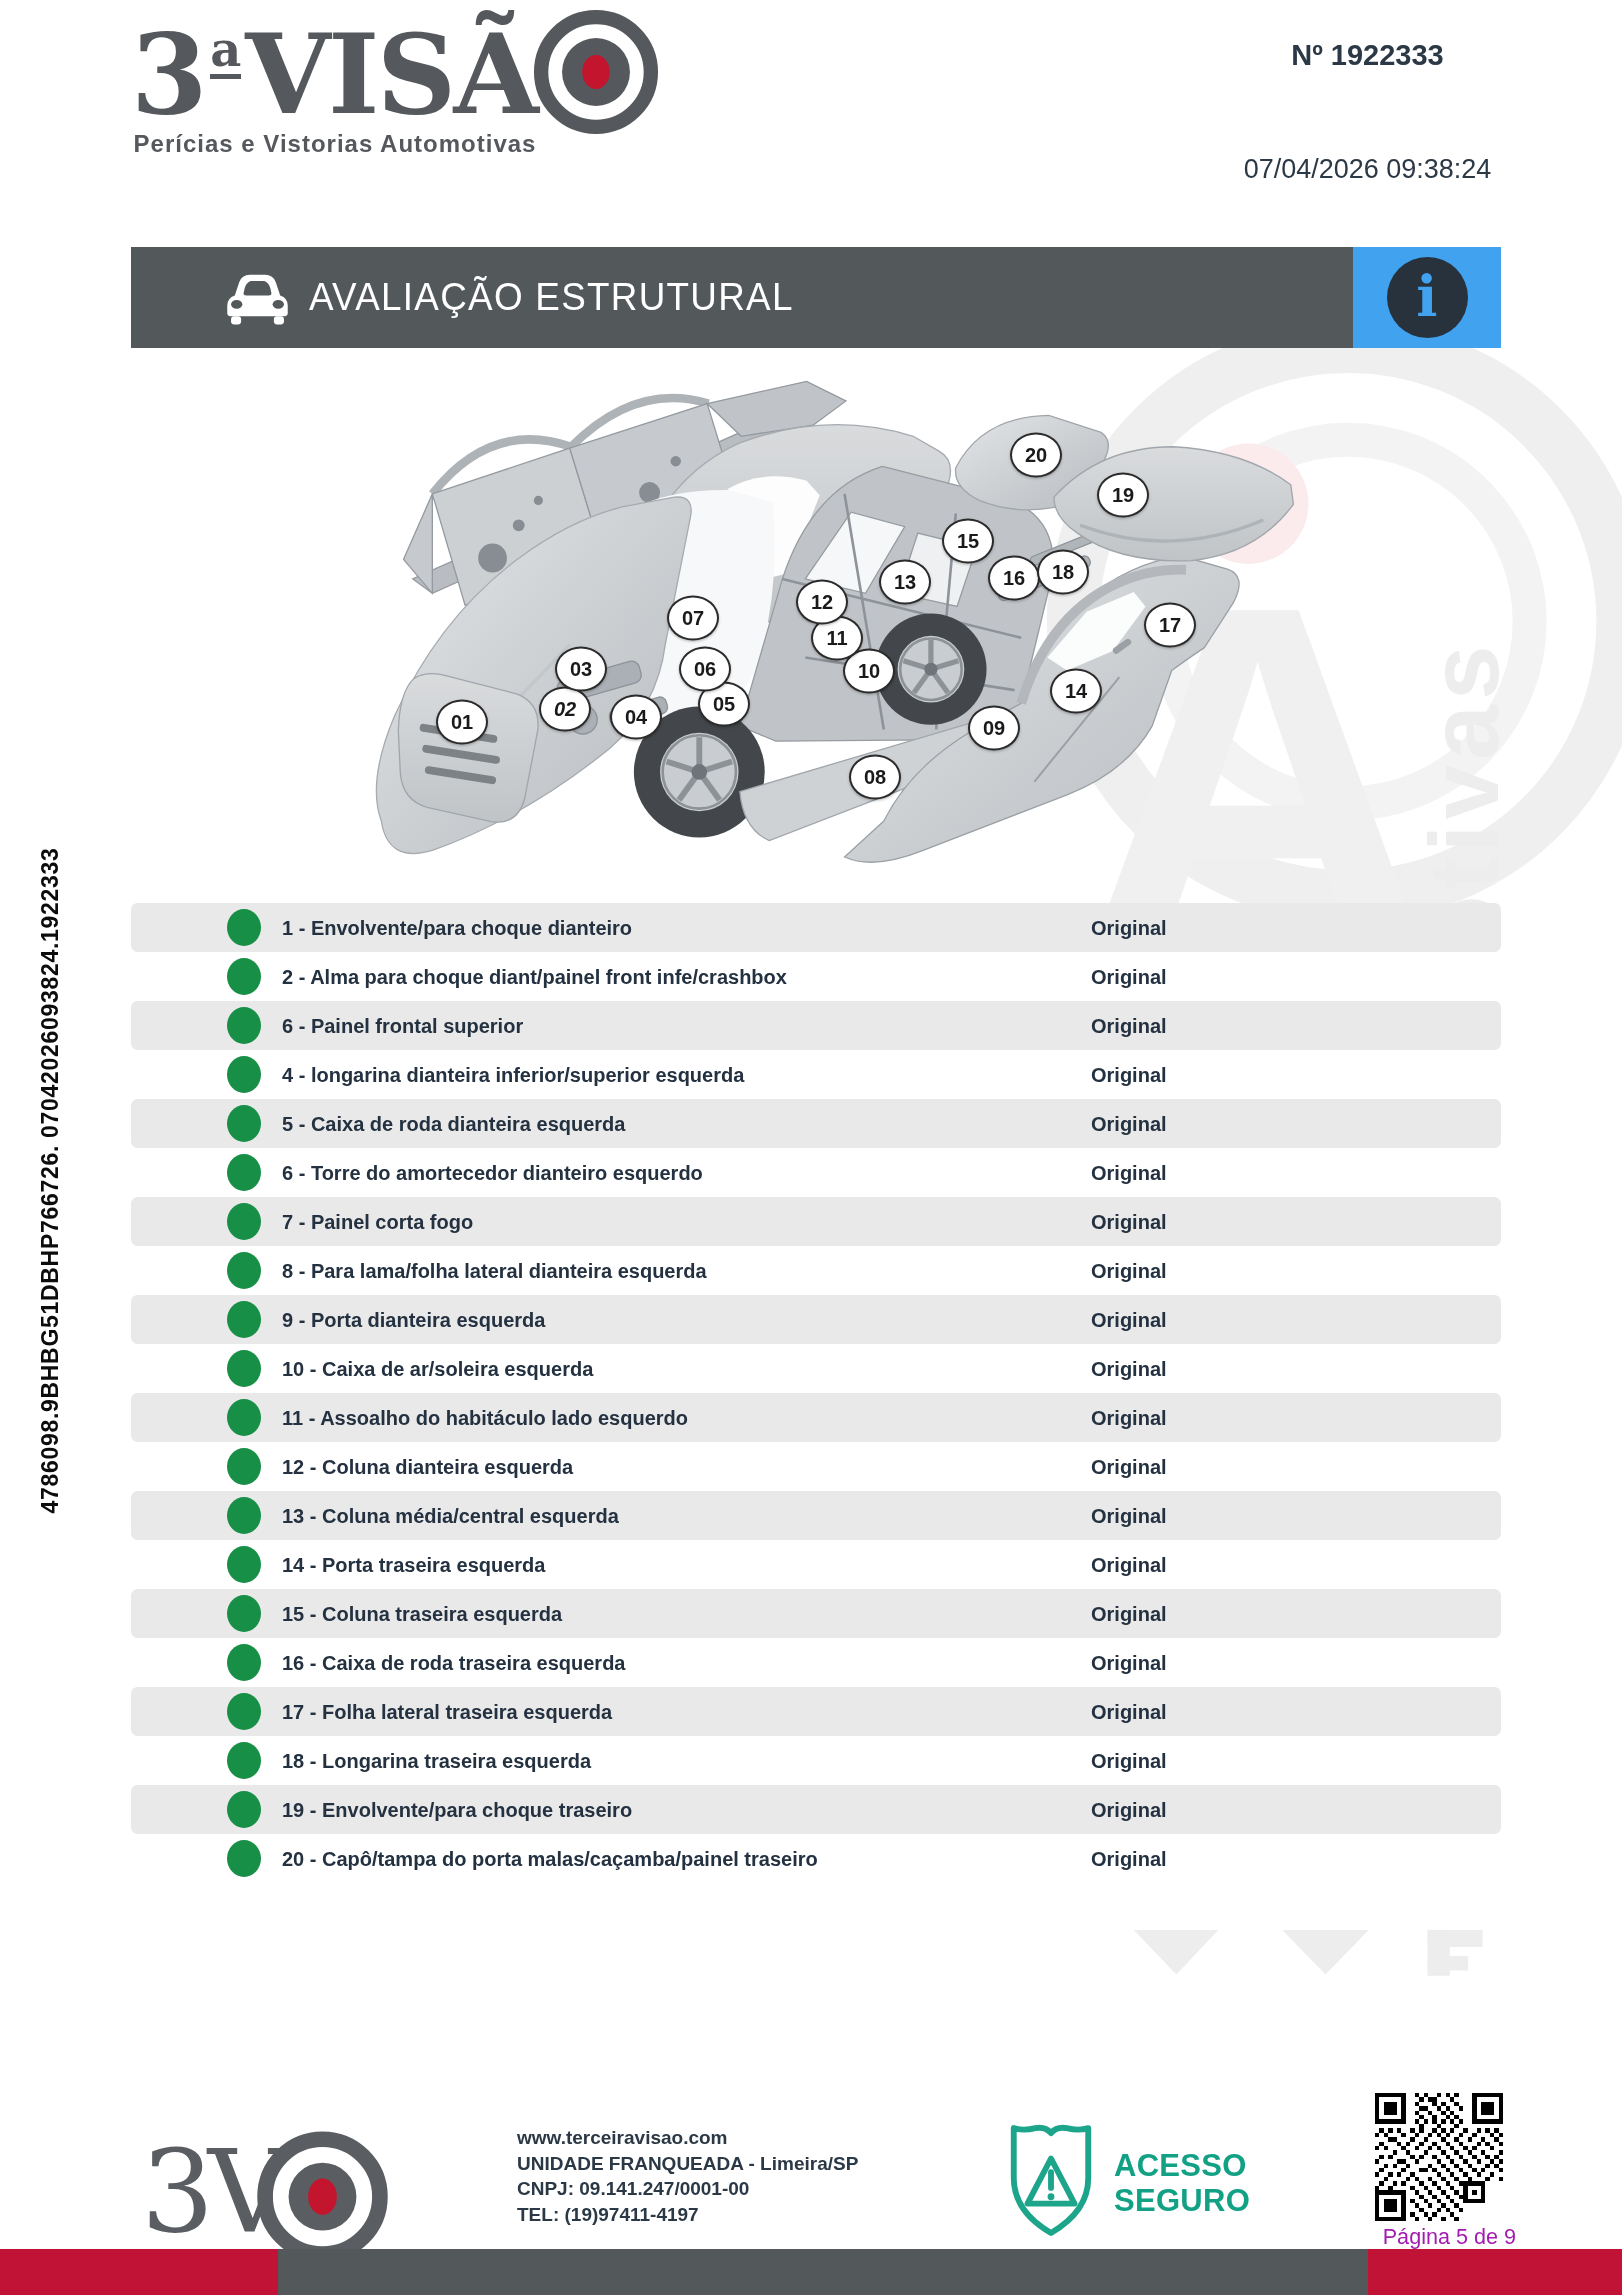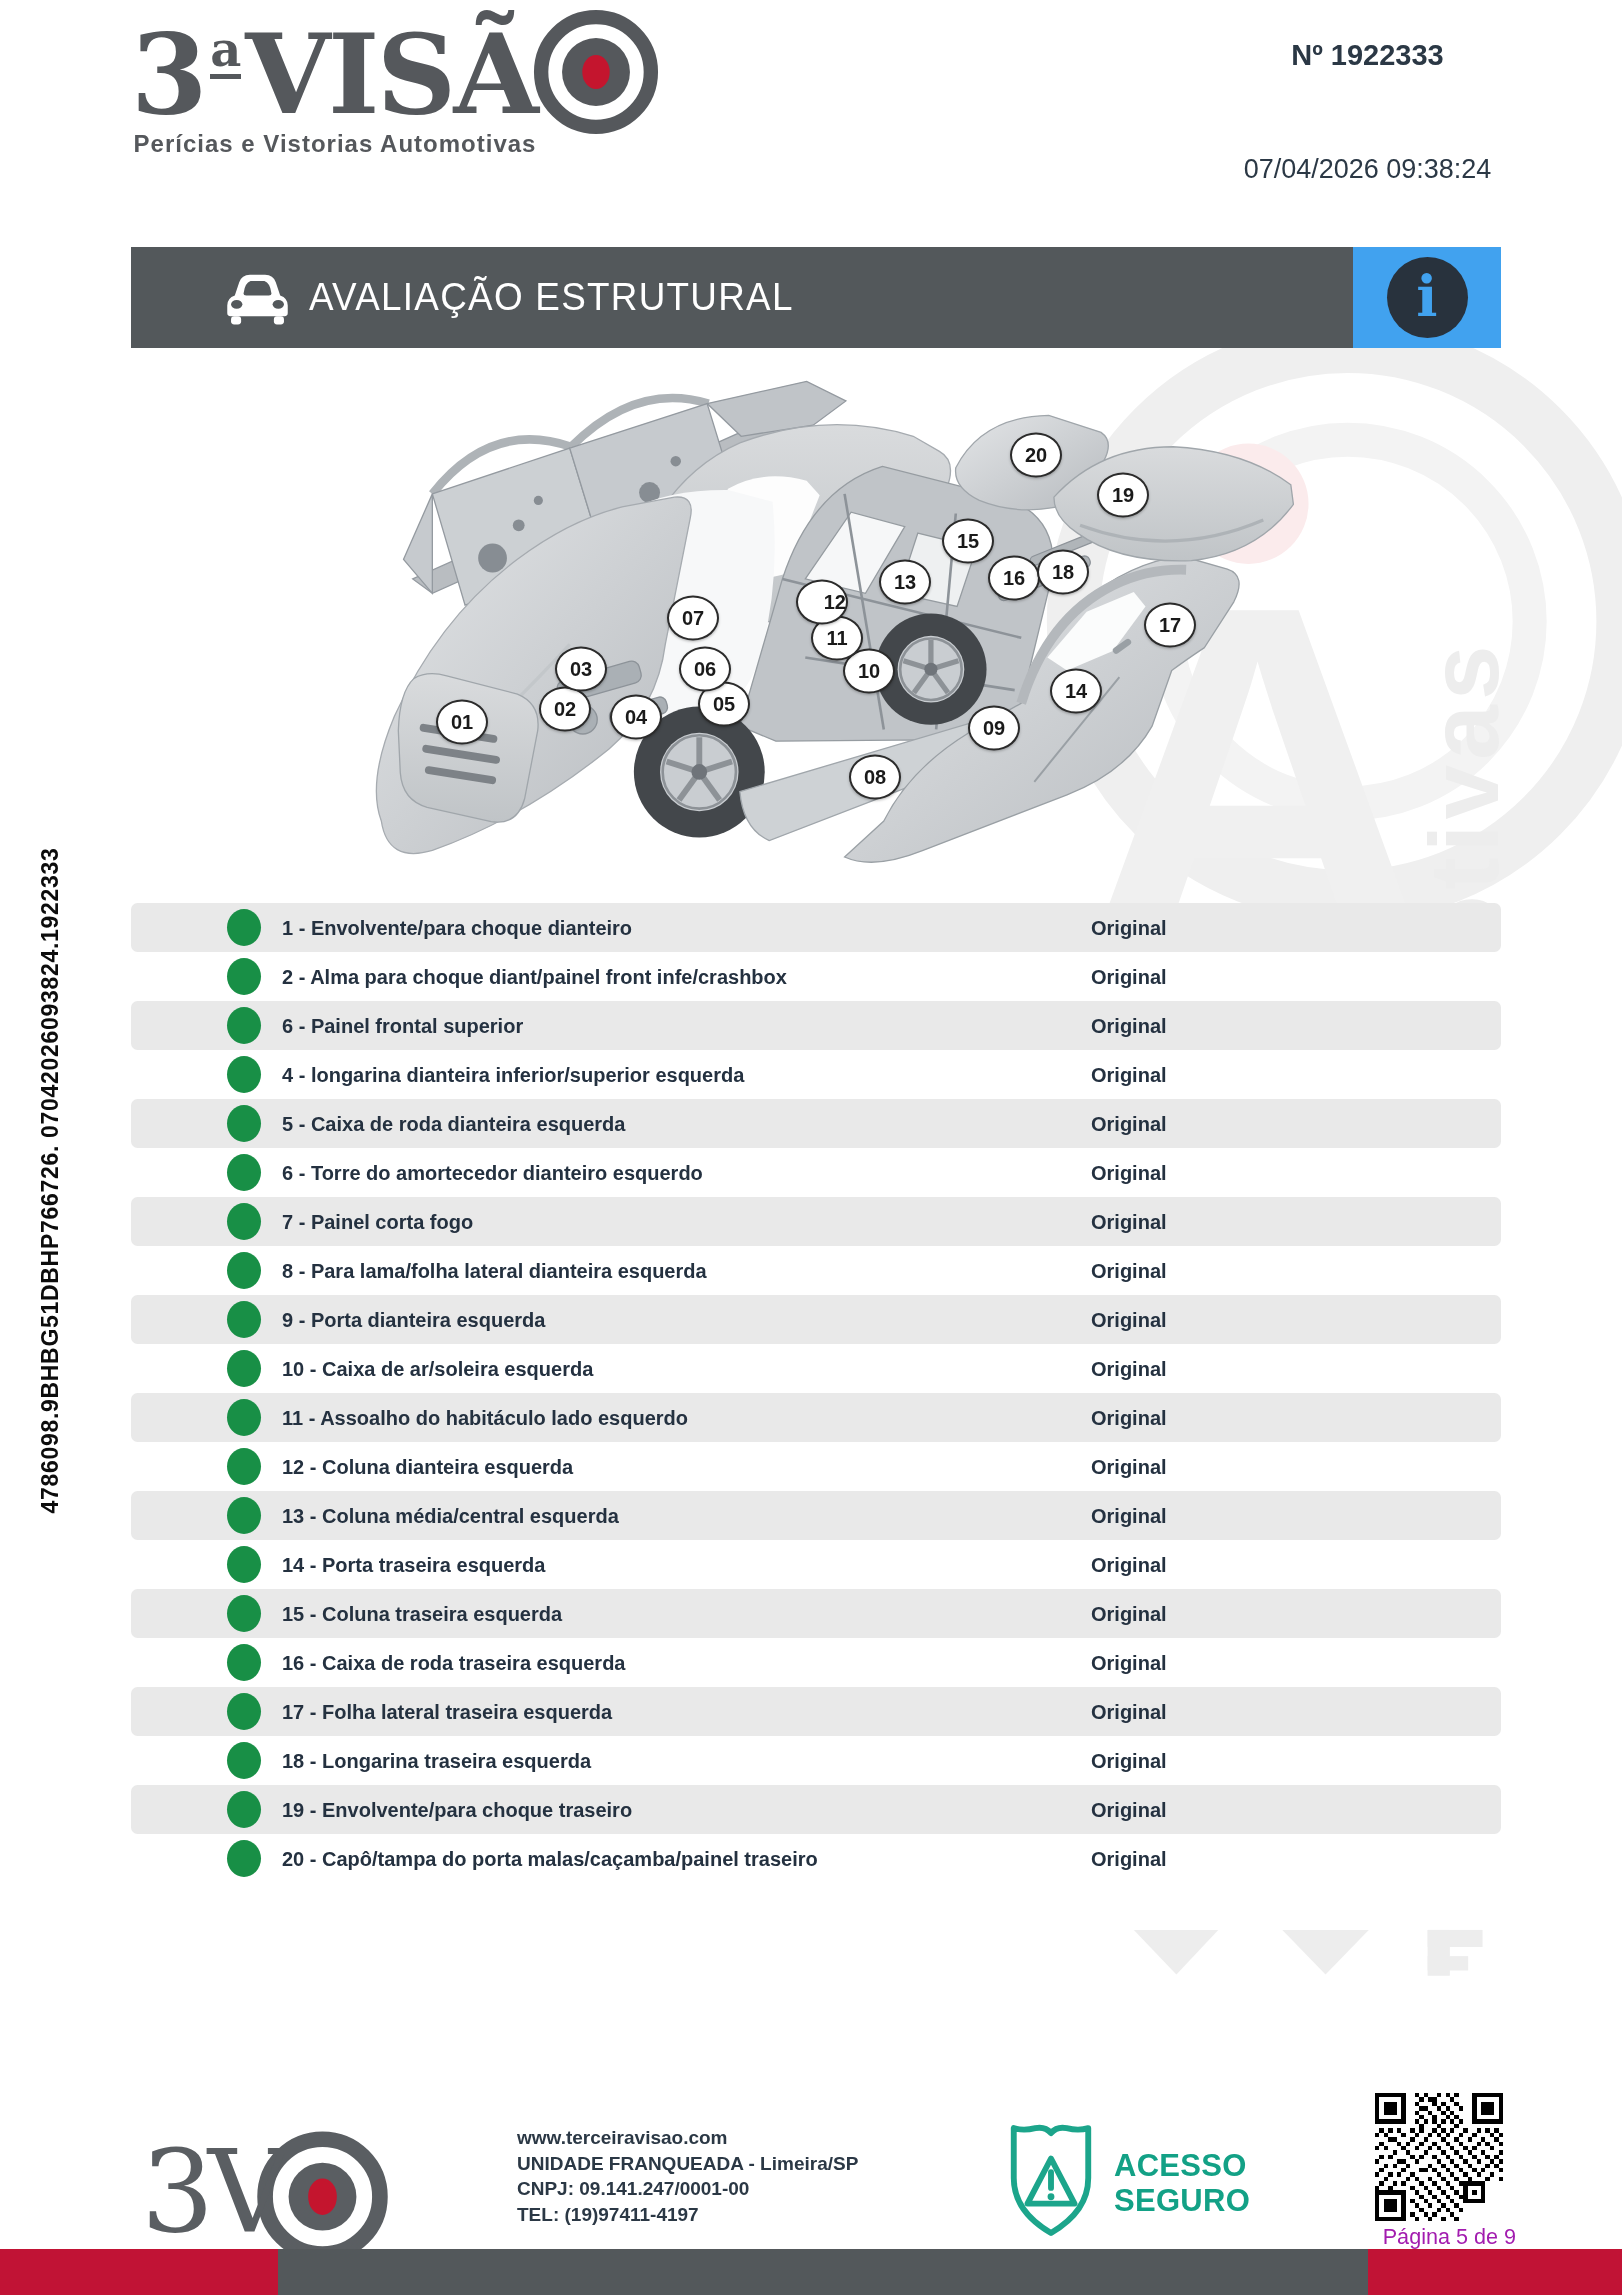--- a/index.html
+++ b/index.html
@@ -236,21 +236,21 @@
         <path d="M1420 248 Q1560 300 1700 240" fill="none" stroke="#aeb3b7" stroke-width="5"></path>
       </g>
     </svg>
     
     <div>
 
         <div class="callout" style="left: 311px; top: 359px;">
           <span>01</span>
         </div>
 
-        <div class="callout" style="left: 414px; top: 346px;">
+        <div class="callout" style="left: 414px; top: 346px; font-style: italic;">
           <span>02</span>
         </div>
 
         <div class="callout" style="left: 430px; top: 306px; align-items: center;">
           <span>03</span>
         </div>
 
         <div class="callout" style="left: 485px; top: 354px;">
           <span>04</span>
         </div>
@@ -276,21 +276,21 @@
         </div>
 
         <div class="callout" style="left: 718px; top: 308px;">
           <span>10</span>
         </div>
 
         <div class="callout" style="left: 686px; top: 275px;">
           <span>11</span>
         </div>
 
-        <div class="callout" style="left: 671px; top: 239px; justify-content: flex-end;">
+        <div class="callout" style="left: 671px; top: 239px;">
           <span>12</span>
         </div>
 
         <div class="callout" style="left: 754px; top: 219px;">
           <span>13</span>
         </div>
 
         <div class="callout" style="left: 925px; top: 328px;">
           <span>14</span>
         </div>

